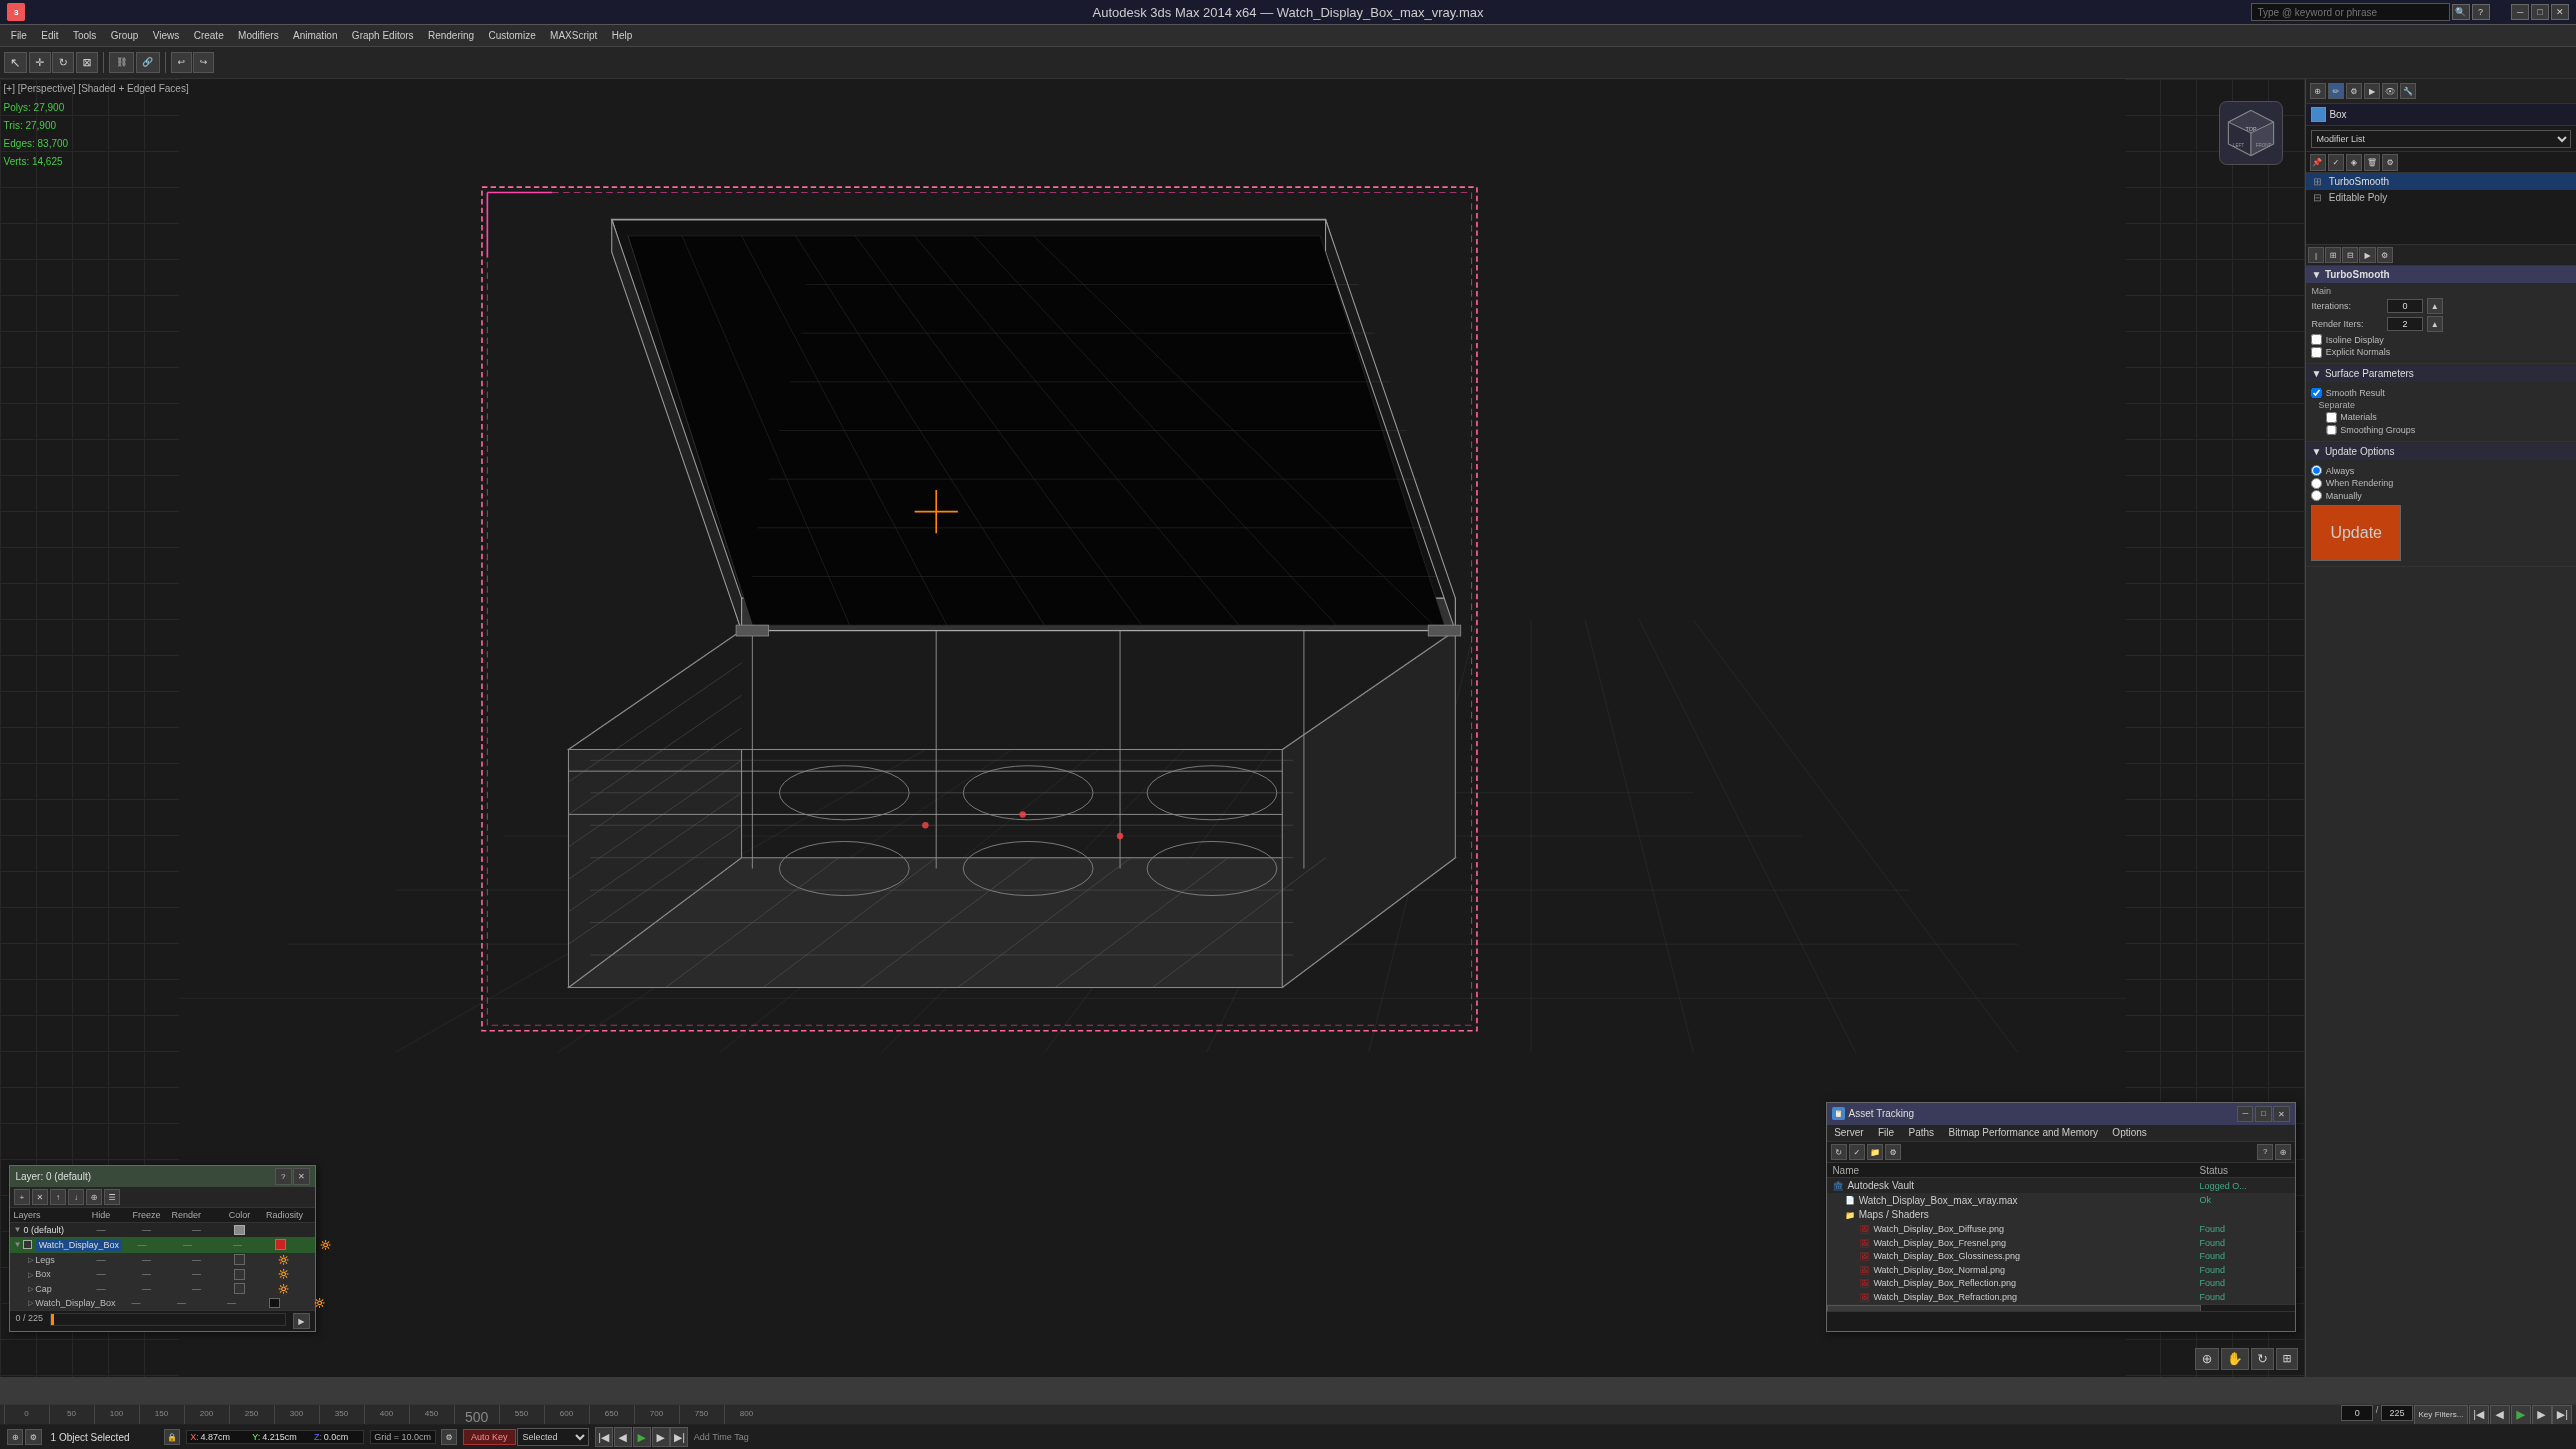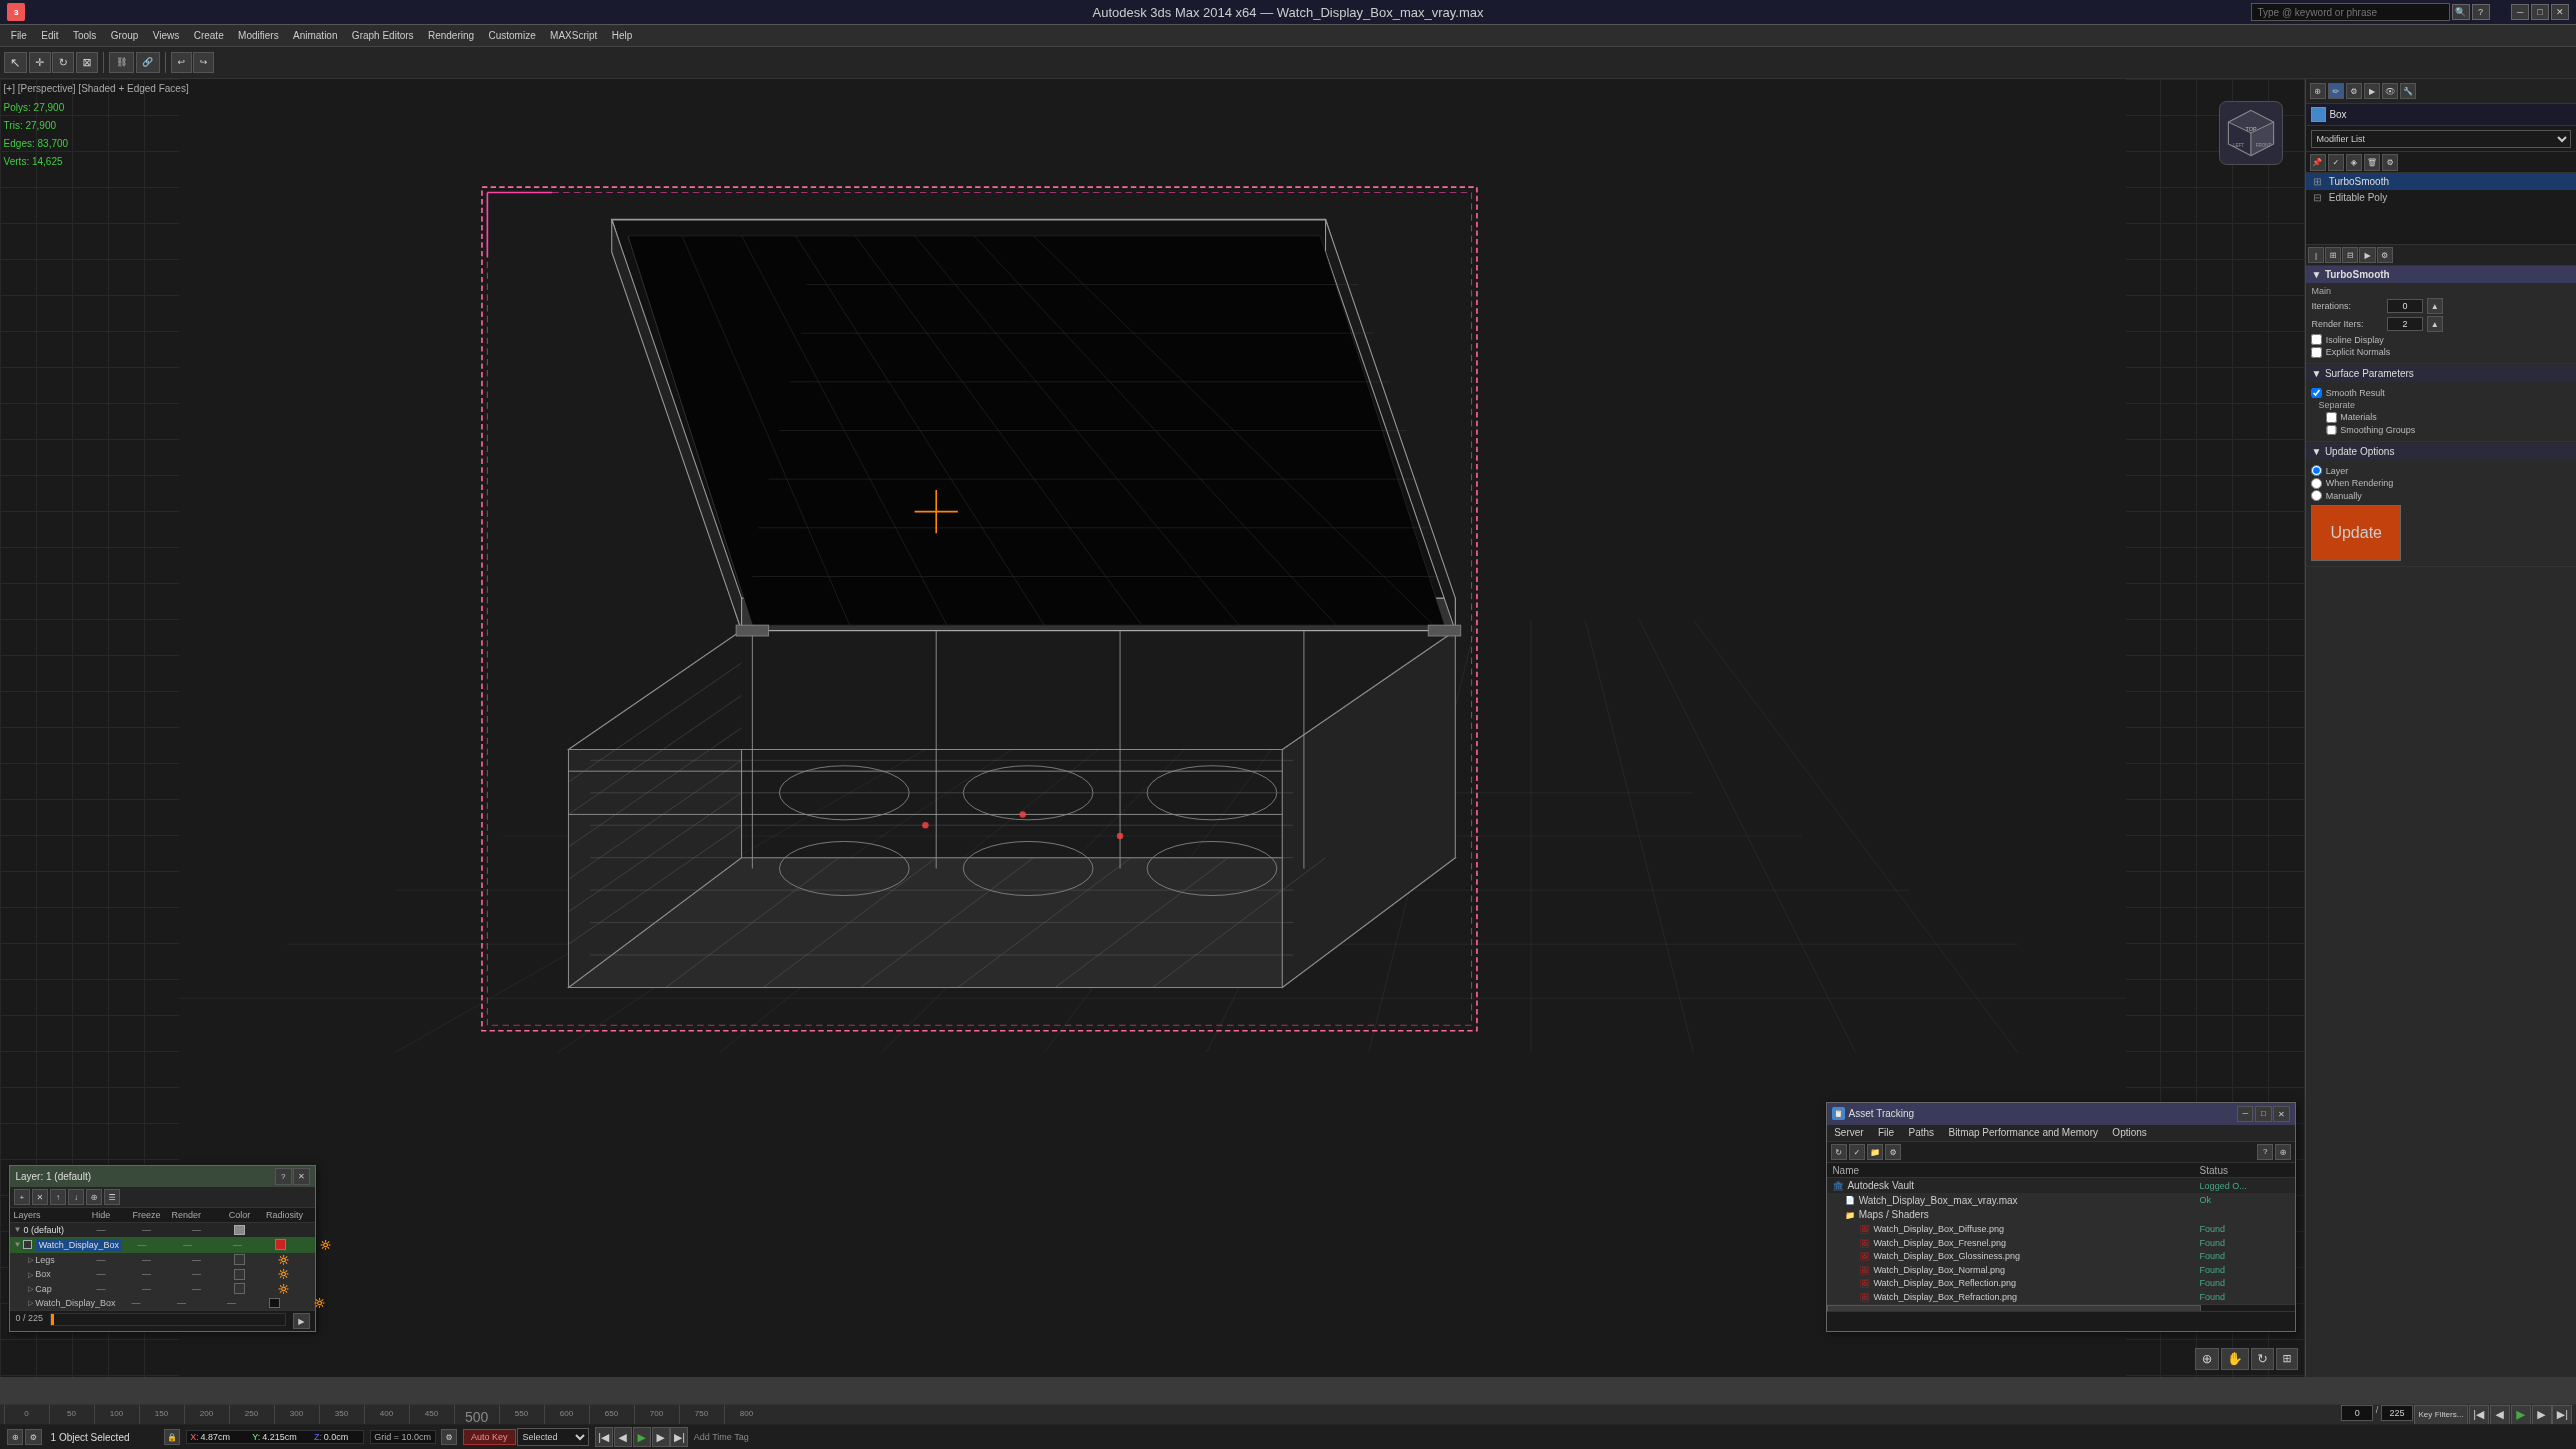--- a/index.html
+++ b/index.html
@@ -397,21 +397,21 @@
     </div>
 
     <div class="modifier-header" style="background:#2a2a3a; margin-top:1.8px;">
       <span>▼</span>
       <span>Update Options</span>
     </div>
     <div class="mod-section">
       <div class="mod-row">
         <label class="radio-label">
           <input type="radio" name="update" checked="" style=""> 
-            <span>Layer</span>
+            <span>Always</span>
         </label>
       </div>
       <div class="mod-row">
         <label class="radio-label">
           <input type="radio" name="update" style=""> 
             <span>When Rendering</span>
         </label>
       </div>
       <div class="mod-row">
         <label class="radio-label">
@@ -421,21 +421,21 @@
       </div>
       <div class="mod-row" style="margin-top:3.6px;">
         <button style="background:#c2410c; border:0.9px solid #666; color:#ccc; padding:18px 18px; font-size:16px; cursor:pointer;">Update</button>
       </div>
     </div>
   </div>
 </div>
 
 <div id="layers-panel" style="position:fixed; bottom:117px; left:9px; background:#2d2d2d; border:0.9px solid #666; width:307px; z-index:100; box-shadow:1.8px 1.8px 7.2px rgba(0,0,0,0.5);">
   <div id="layers-titlebar" style="background:#3a4a3a; padding:2.7px 5.4px; display:flex; justify-content:space-between; align-items:center; font-size:10px;">
-    <span style="color:#ddd;">Layer: 1 (default)</span>
+    <span style="color:#ddd;">Layer: 0 (default)</span>
     <div style="display:flex; gap:1.8px;">
       <button class="panel-btn">?</button>
       <button class="panel-btn">✕</button>
     </div>
   </div>
   <div id="layers-toolbar" style="background:#252525; padding:1.8px 3.6px; display:flex; gap:1.8px; border-bottom:0.9px solid #333;">
     <button class="panel-btn">+</button>
     <button class="panel-btn">✕</button>
     <button class="panel-btn">↑</button>
     <button class="panel-btn">↓</button>

